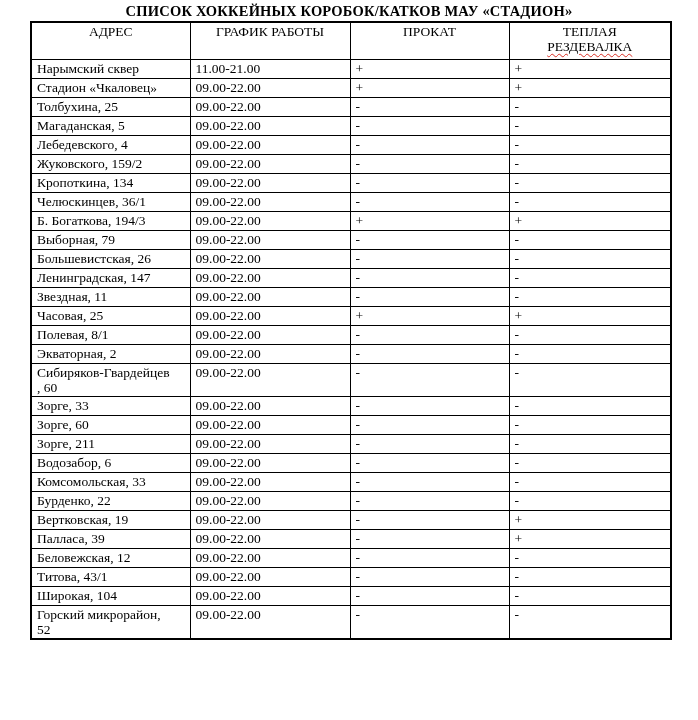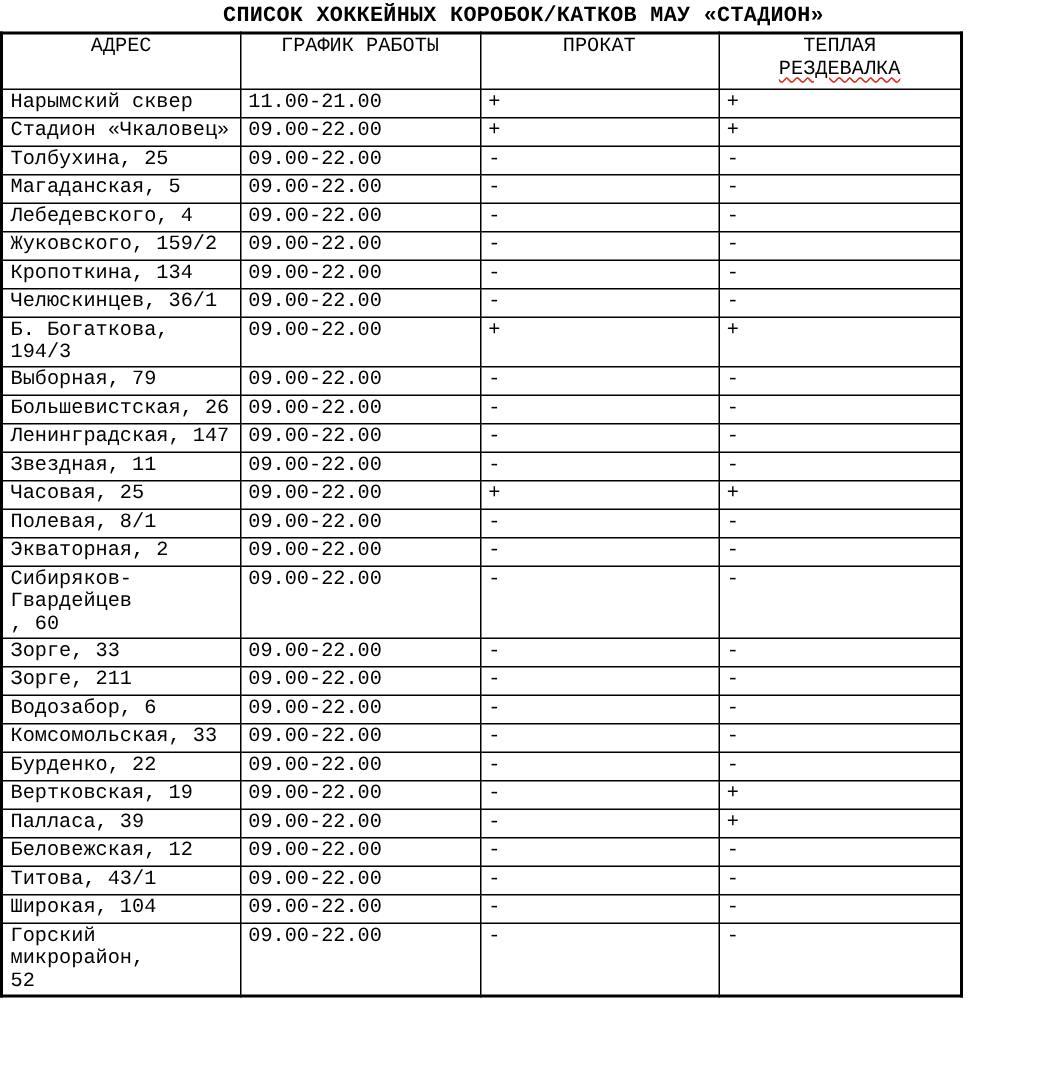--- a/index.html
+++ b/index.html
@@ -6,34 +6,35 @@
     margin: 0;
     padding: 0;
     background: #ffffff;
   }
   .page {
     position: relative;
     width: 698px;
     height: 720px;
     background: #ffffff;
     overflow: hidden;
-    font-family: Liberation Mono, monospace;
+    font-family: Liberation Serif, serif;
     color: #000000;
   }
   .doc-title {
     margin: 3px 0 2px 0;
     text-align: center;
     font-size: 14.5px;
     font-weight: bold;
     letter-spacing: 0.2px;
     line-height: 16px;
   }
   table.rinks {
     border-collapse: collapse;
     table-layout: fixed;
+    margin-left: 30px;
     width: 640px;
     font-size: 13.5px;
   }
   table.rinks col.c-addr     { width: 159px; }
   table.rinks col.c-schedule { width: 160px; }
   table.rinks col.c-rental   { width: 159px; }
   table.rinks col.c-locker   { width: 162px; }
 
   table.rinks th,
   table.rinks td {
@@ -196,20 +197,26 @@
           <td>-</td>
           <td>-</td>
         </tr>
         <tr>
           <td class="addr">Зорге, 33</td>
           <td>09.00-22.00</td>
           <td>-</td>
           <td>-</td>
         </tr>
         <tr>
+          <td class="addr">Зорге, 60</td>
+          <td>09.00-22.00</td>
+          <td>-</td>
+          <td>-</td>
+        </tr>
+        <tr>
           <td class="addr">Зорге, 211</td>
           <td>09.00-22.00</td>
           <td>-</td>
           <td>-</td>
         </tr>
         <tr>
           <td class="addr">Водозабор, 6</td>
           <td>09.00-22.00</td>
           <td>-</td>
           <td>-</td>

